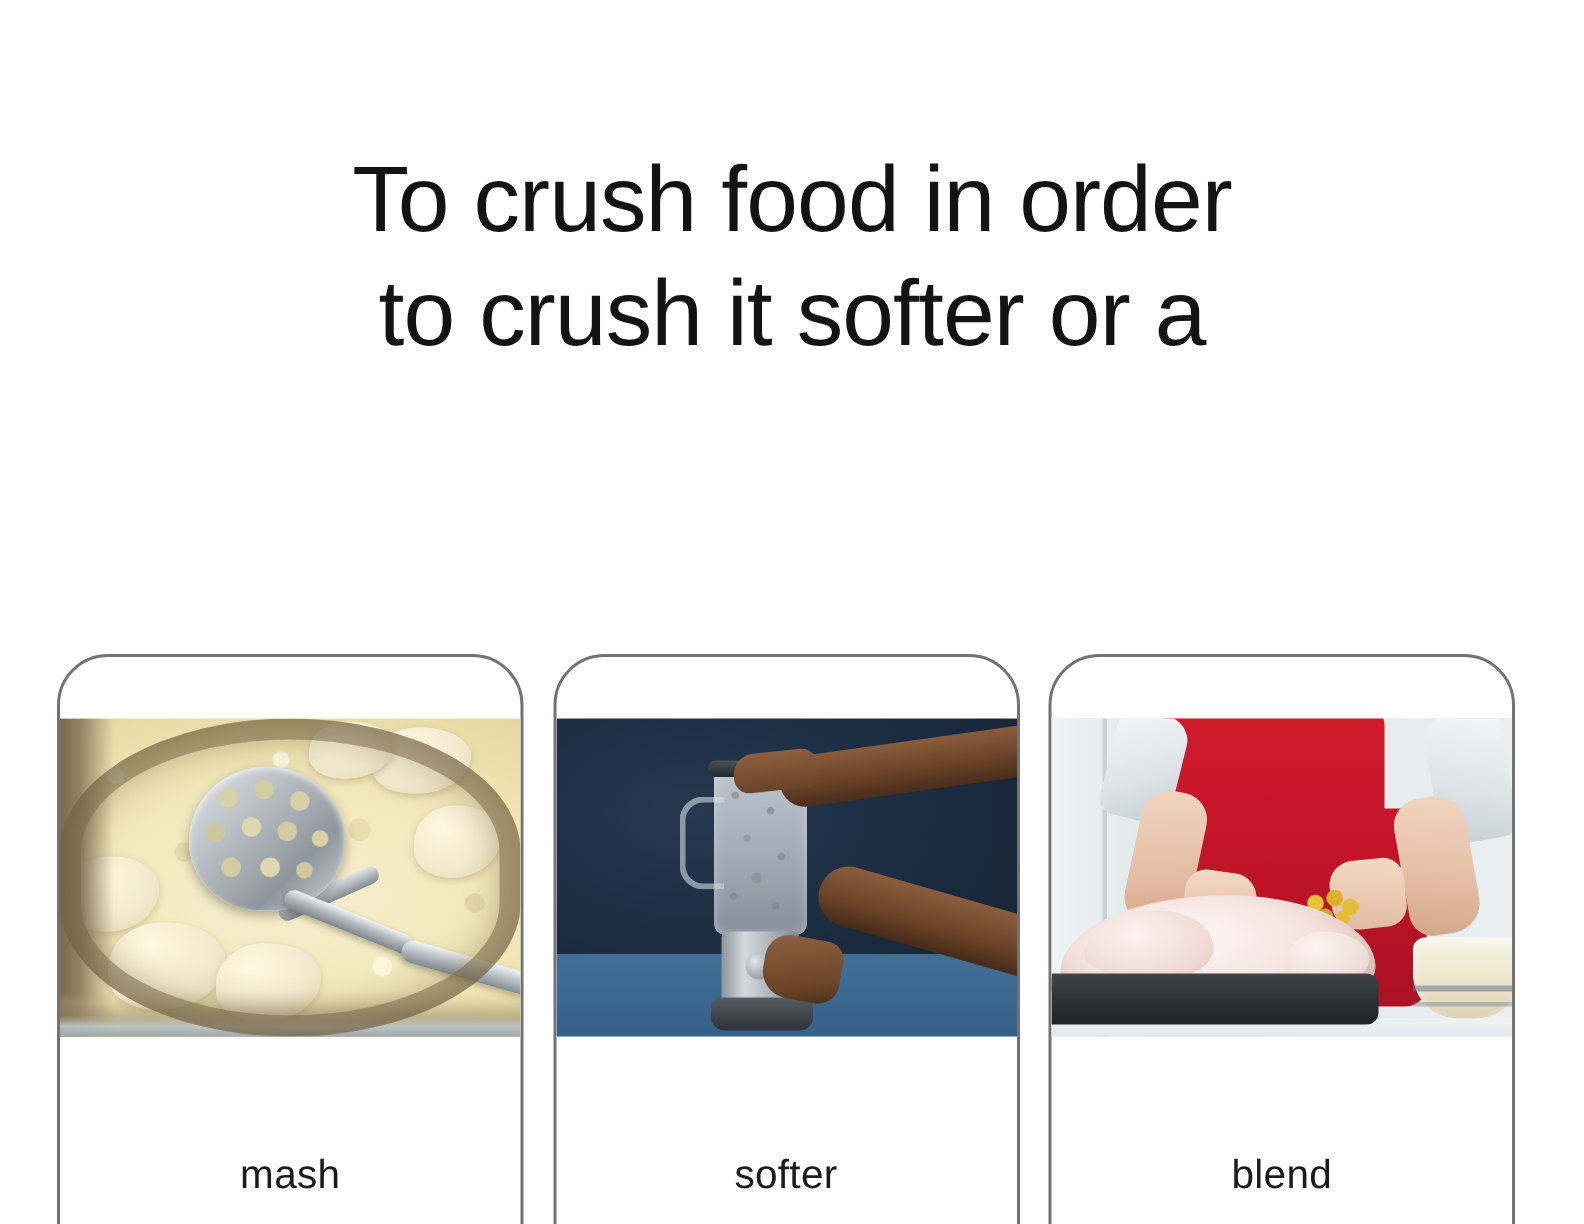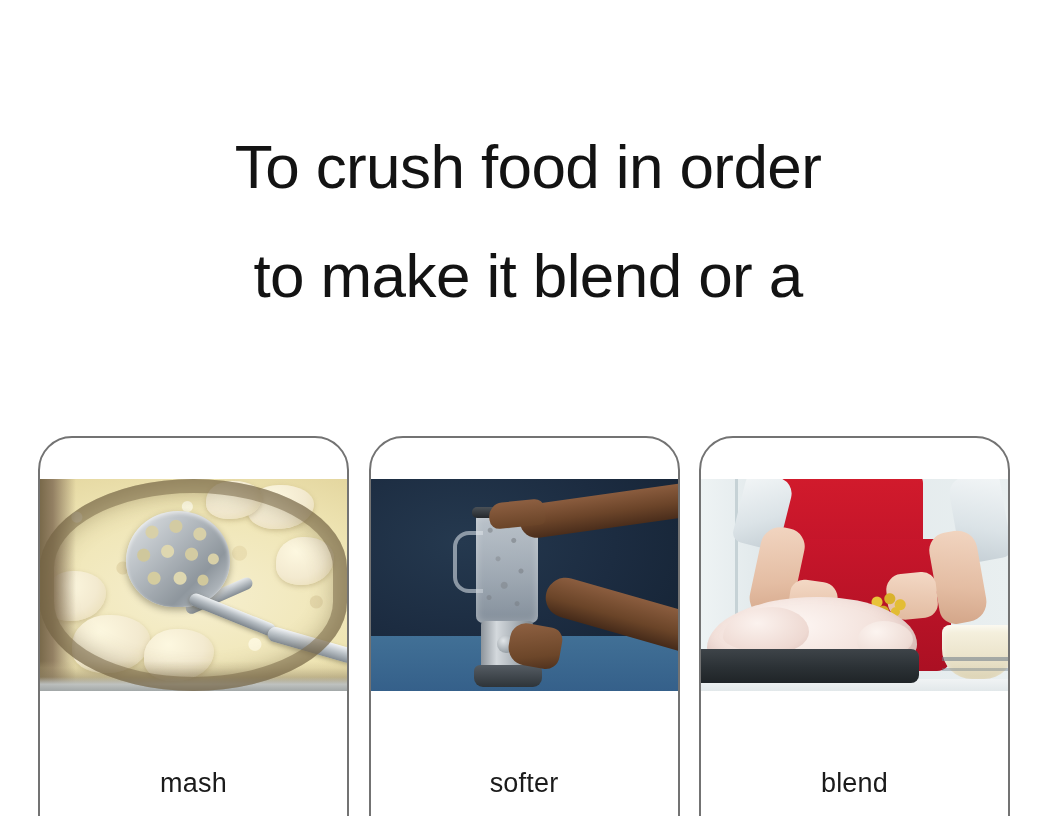--- a/index.html
+++ b/index.html
@@ -28,21 +28,21 @@
     top: 96px;
     width: 1056px;
     text-align: center;
     color: #131313;
     font-family: "Liberation Sans", sans-serif;
     font-weight: 300;
     font-size: 62px;
     line-height: 76px;
     letter-spacing: -0.6px;
   }
-  .prompt-line { display: block; white-space: nowrap; margin-top: 33px; }
+  .prompt-line { display: block; white-space: nowrap; }
 
   
   .card-row {
     position: absolute;
     left: 38px;
     top: 436px;
     width: 972px;
     height: 344px;
     display: flex;
     justify-content: space-between;
@@ -364,21 +364,21 @@
     background: #6b7a86; opacity: .4;
   }
 </style>
 </head>
 <body>
 
 <div class="screen">
 
   <div class="prompt">
     <span class="prompt-line">To crush food in order</span>
-    <span class="prompt-line">to make it blend or a</span>
+    <span class="prompt-line">to crush it softer or a</span>
   </div>
 
   <div class="card-row">
 
     <div class="card">
       <div class="card-media">
         <div class="img-mash">
           <div class="mash-grain"></div>
           <div class="mash-lump" style="left:4px;  top:92px;  width:62px; height:50px;"></div>
           <div class="mash-lump" style="left:32px; top:136px; width:78px; height:58px;"></div>

